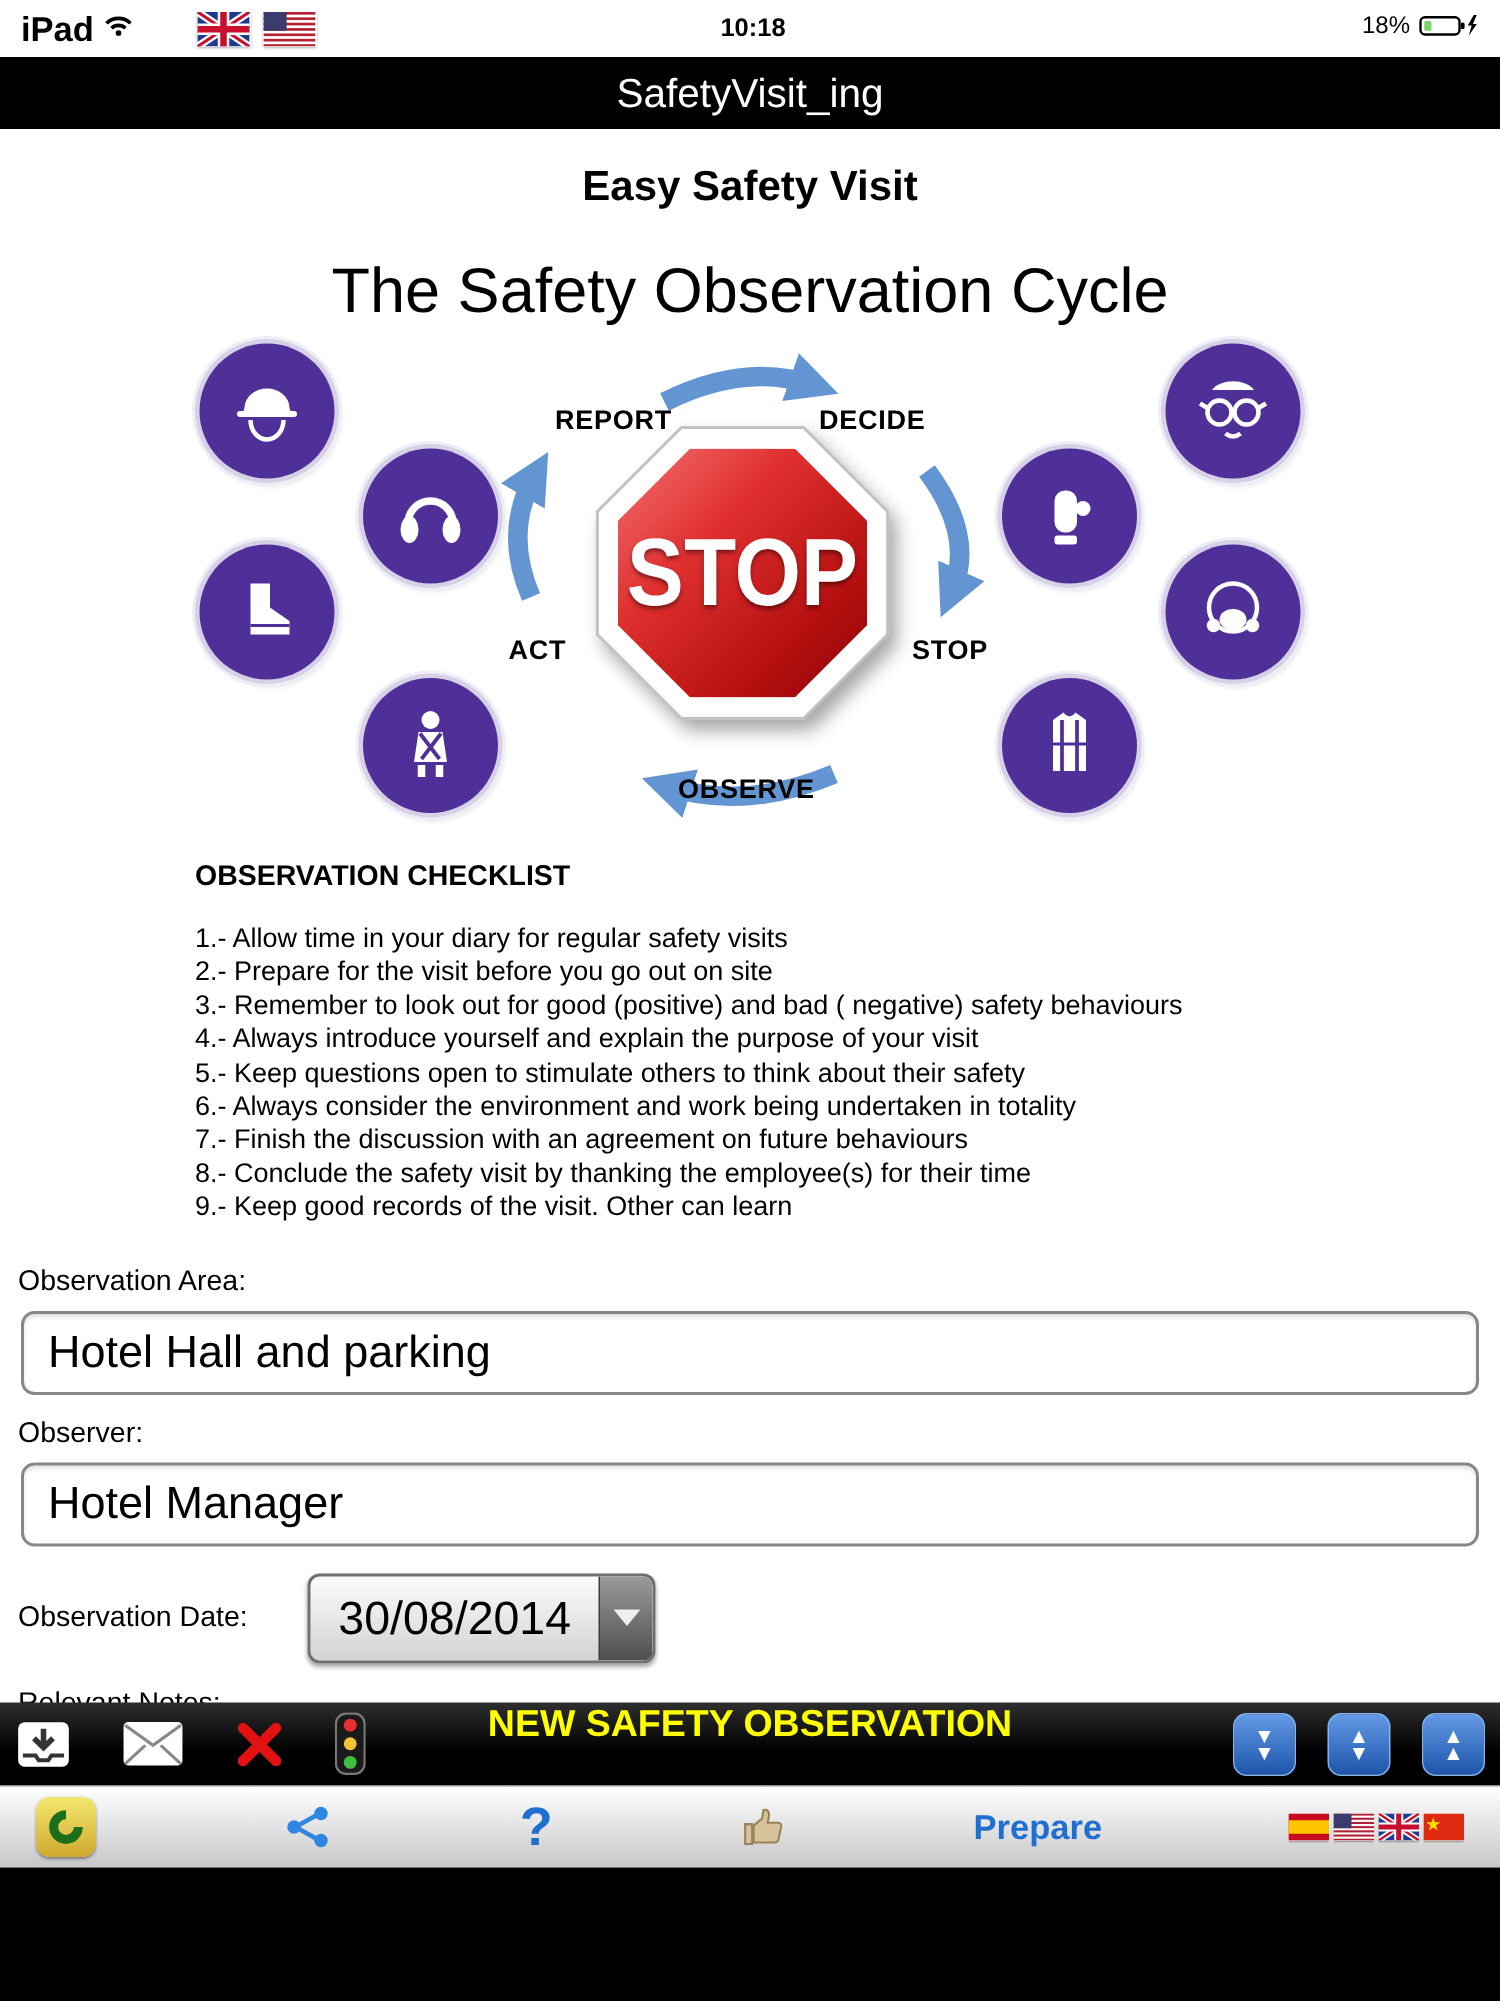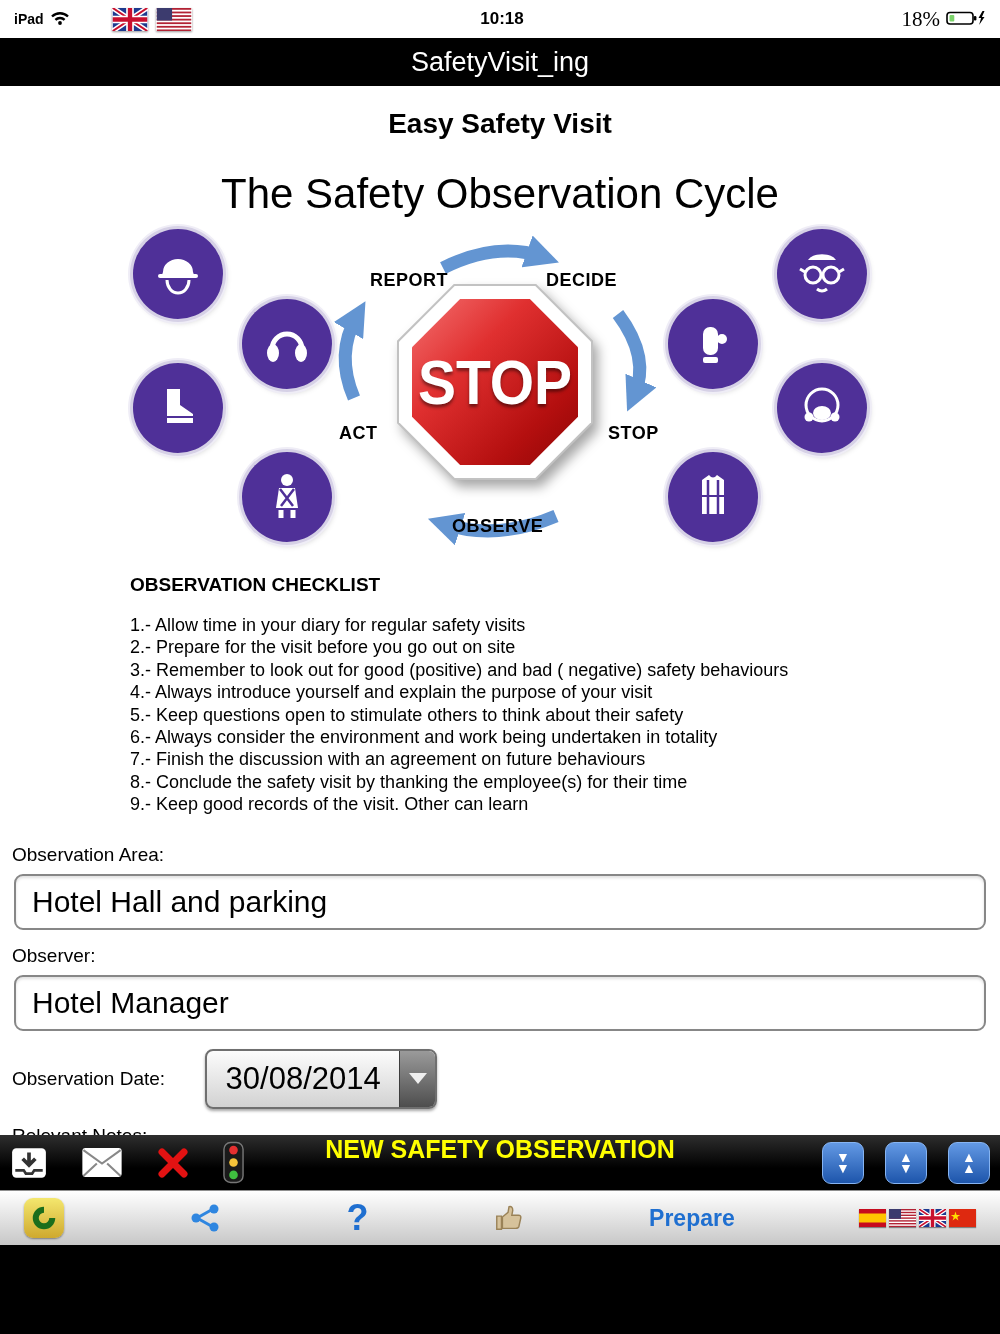--- a/index.html
+++ b/index.html
@@ -3,26 +3,26 @@
 <meta charset="utf-8">
 <style>
   * { box-sizing: border-box; margin: 0; padding: 0; }
   html,body { width:1000px; height:1334px; }
   body {
     position: relative; overflow: hidden; background:#fff;
     font-family: "Liberation Sans", sans-serif; color:#000;
   }
   
   .status-bar { height:38px; display:flex; align-items:center; padding:0 14px; position:relative; }
-  .device-label { font-size:14px; font-weight:bold; }
+  .device-label { font-size:23px; font-weight:bold; }
   .wifi { margin-left:6px; }
   .status-flags { display:flex; gap:8px; margin-left:42px; }
   .status-flags svg { width:36px; height:23px; box-shadow:0 1px 2px rgba(0,0,0,.4); }
   .status-time { position:absolute; left:4px; right:0; text-align:center; font-size:17px; font-weight:600; }
-  .status-right { margin-left:auto; display:flex; align-items:flex-end; gap:6px; font-size:21px;font-family:Liberation Serif, serif; }
+  .status-right { margin-left:auto; display:flex; align-items:flex-start; gap:6px; font-size:16px; }
   
   .nav-bar { height:48px; background:#000; color:#fff; display:flex; align-items:center; justify-content:center; font-size:27px; }
   
   .page-title { text-align:center; font-size:28px; font-weight:bold; margin-top:22px; }
   .cycle-title { text-align:center; font-size:42px; font-weight:400; margin-top:30px; }
   
   .diagram { position:relative; height:332px; margin-top:8px; }
   .cycle-arrows { position:absolute; left:0; top:0; width:1000px; height:332px; pointer-events:none; }
   .cycle-icon { position:absolute; width:90px; height:90px; border-radius:50%; background:#4f3098;
     box-shadow:0 0 0 3px #d6d1e6, 0 0 0 5px #efedf6, 2px 3px 6px rgba(0,0,0,.25);

